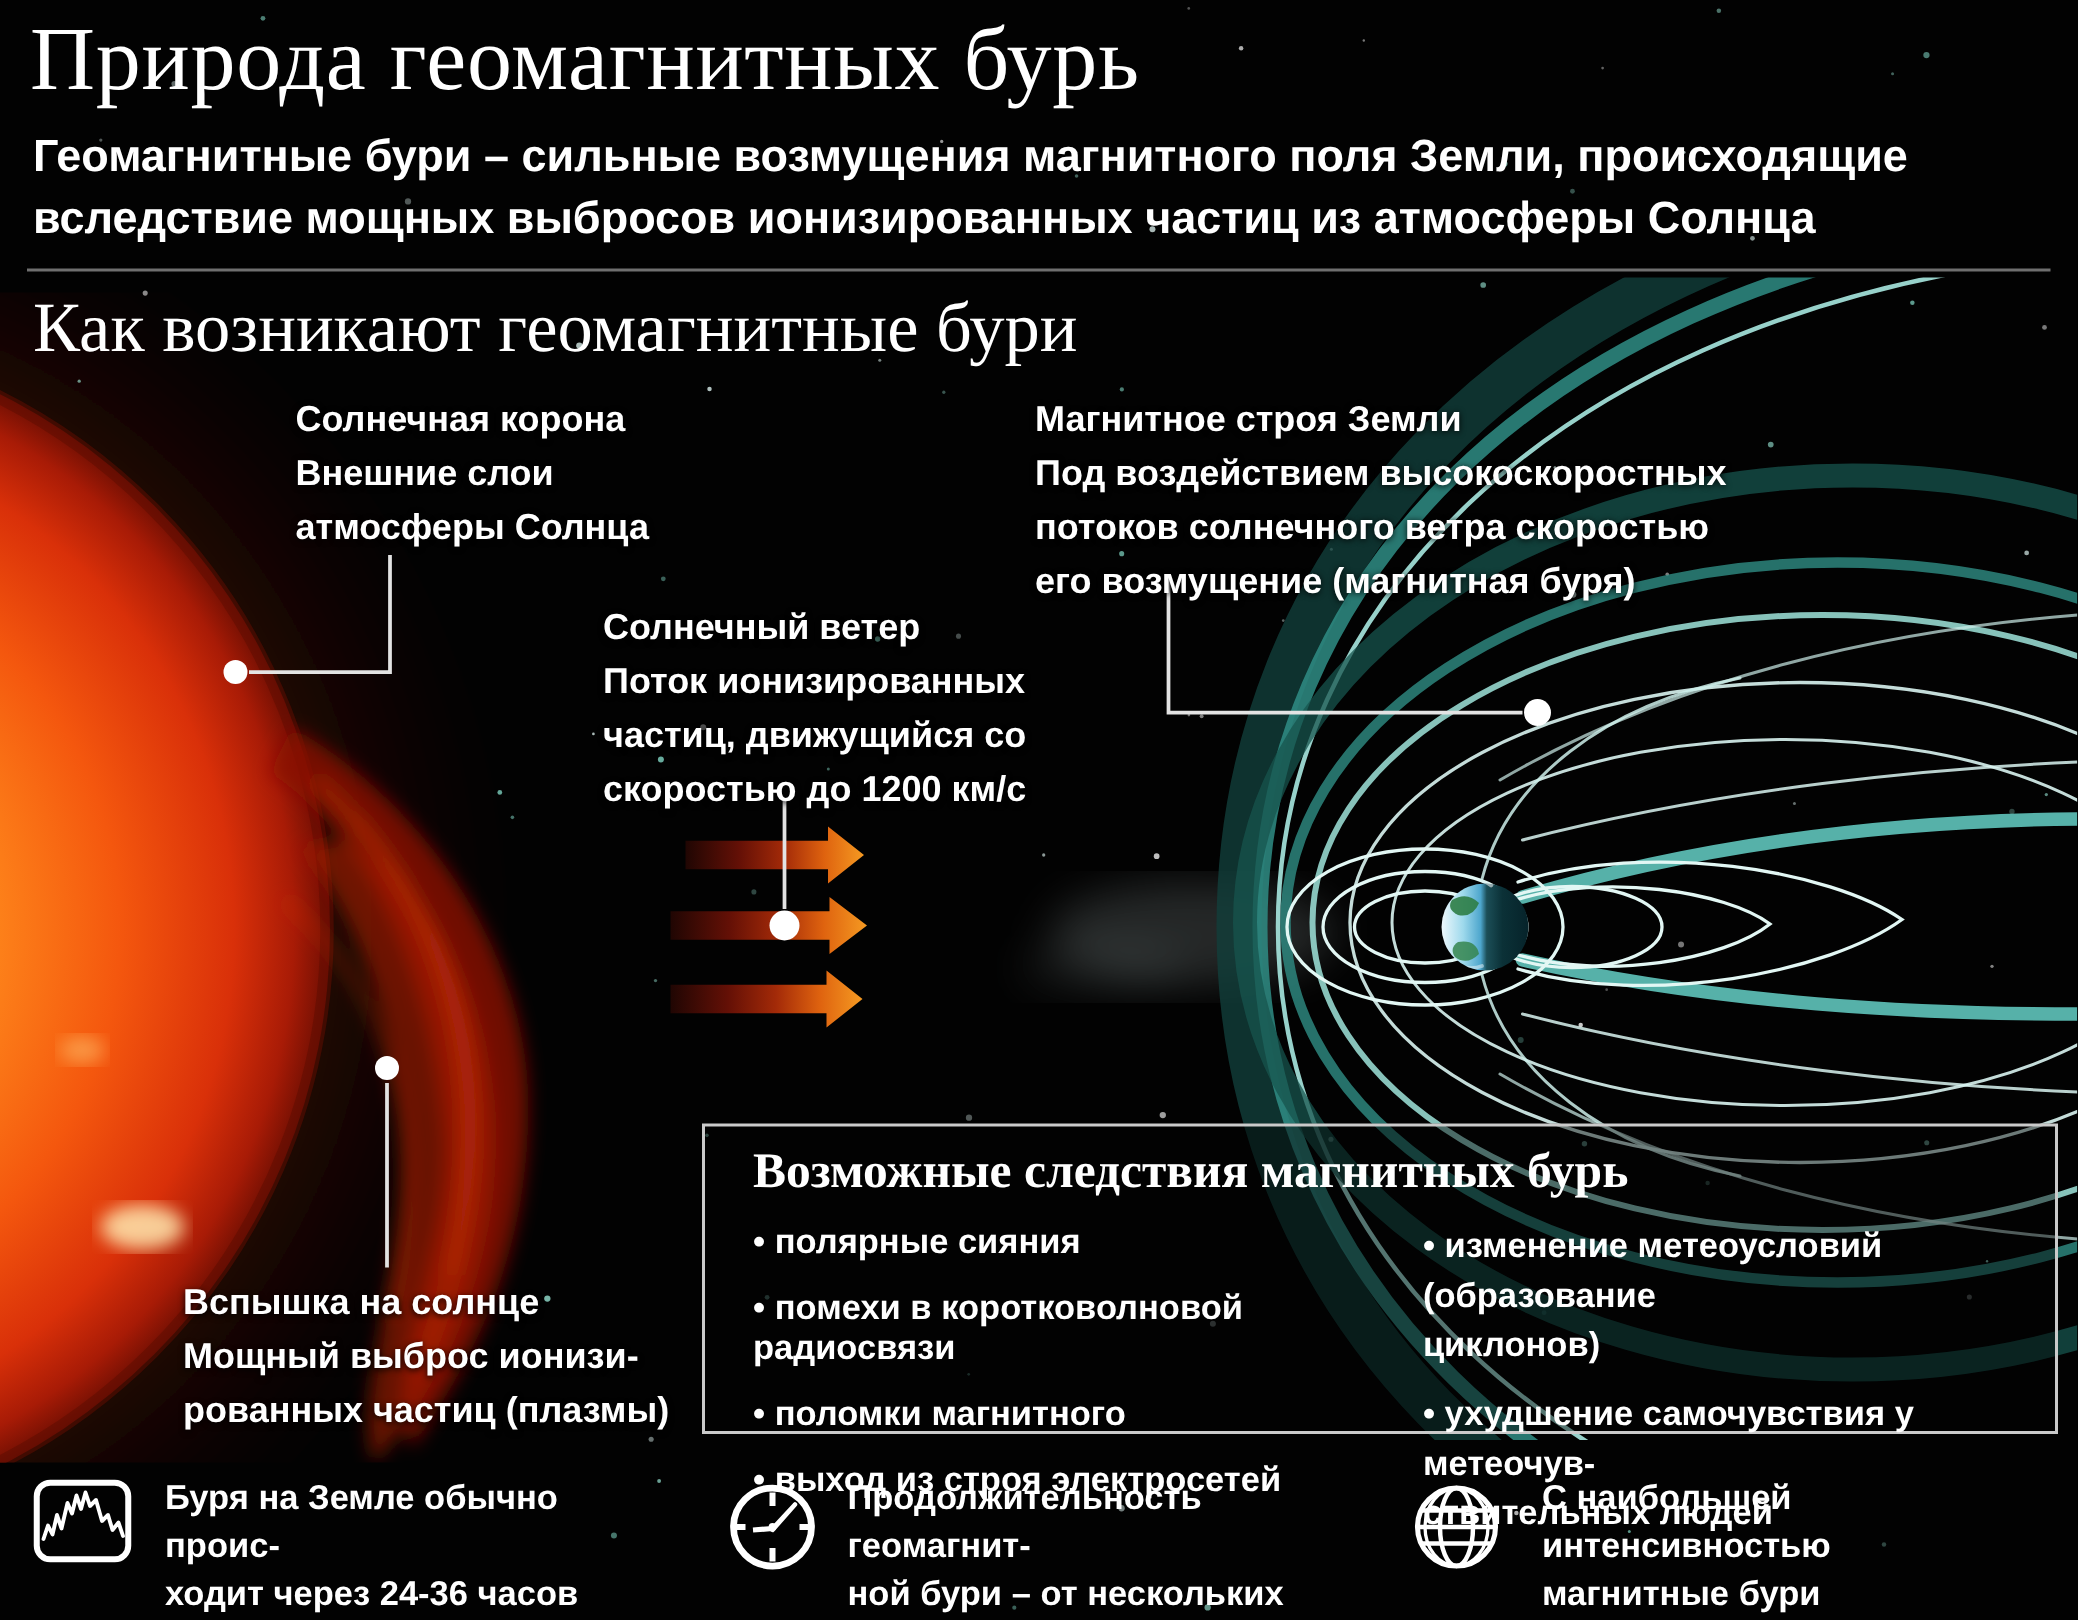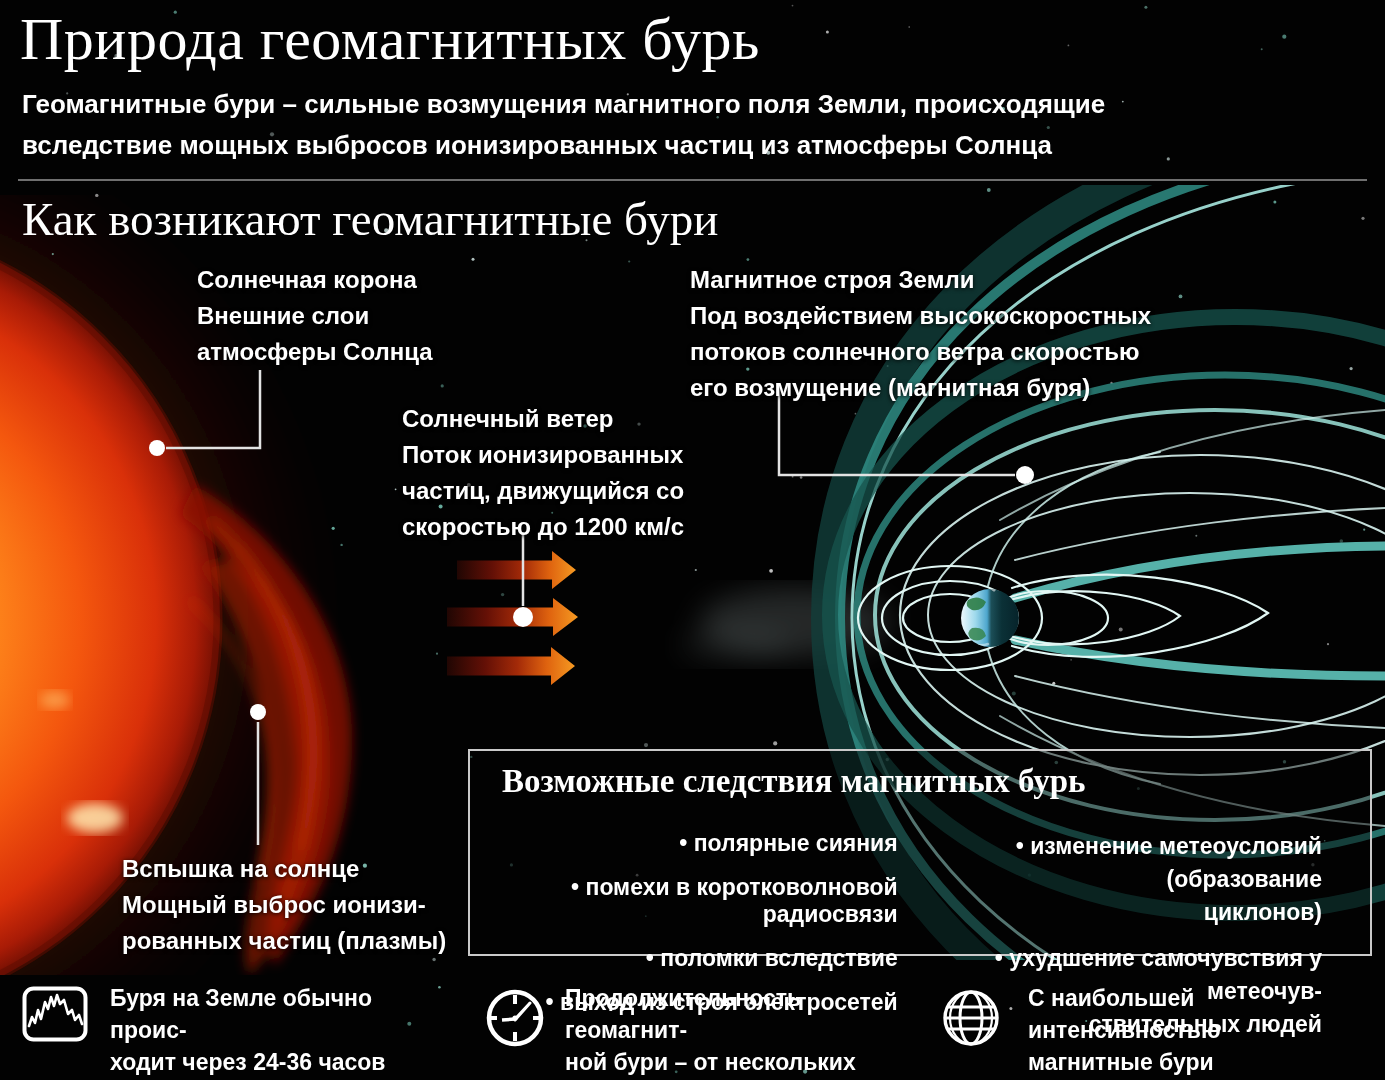--- a/index.html
+++ b/index.html
@@ -2,34 +2,34 @@
 <html><head>
 <meta charset="utf-8">
 <style>
   html,body{margin:0;padding:0;background:#000;}
   .stage{position:relative;width:1385px;height:1080px;background:#020202;overflow:hidden;
          font-family:"Liberation Sans",sans-serif;color:#fff;}
   .scene{position:absolute;left:0;top:0;width:1385px;height:1080px;}
   .abs{position:absolute;}
   .serif{font-family:"Liberation Serif",serif;}
   .page-title{left:20px;top:8px;font-size:60px;font-weight:400;letter-spacing:.5px;line-height:1.05;}
-  .page-sub{left:22px;top:84px;width:1340px;font-size:26px;font-weight:700;line-height:41px;}
+  .page-sub{left:22px;top:84px;width:1340px;font-size:30px;font-weight:700;line-height:41px;}
   .divider{left:18px;top:179px;width:1349px;height:2px;background:#6f6f6f;}
   .sec-title{left:22px;top:192px;font-size:47px;font-weight:400;}
   .callout{font-size:24px;font-weight:700;line-height:36px;text-shadow:0 1px 4px rgba(0,0,0,.95);}
   .callout .t{font-weight:700;}
   .co-corona{left:197px;top:262px;}
   .co-magnet{left:690px;top:262px;}
   .co-wind{left:402px;top:401px;}
   .co-flare{left:122px;top:851px;}
   .cons{left:468px;top:749px;width:904px;height:207px;border:2px solid #cacaca;
         background:rgba(2,2,2,.45);box-sizing:border-box;padding:10px 32px 0;}
   .cons-title{font-size:33px;font-weight:700;margin:2px 0 14px 0;}
   .cons-cols{display:flex;gap:34px;}
-  .cons ul{list-style:none;margin:16px;padding:0;font-size:23px;font-weight:700;display:flex;flex-direction:column;text-align:right;}
+  .cons ul{list-style:none;margin:0;padding:0;font-size:23px;font-weight:700;display:flex;flex-direction:column;}
   .cons ul.cl{width:445px;gap:17px;}
   .cons ul.cr{width:420px;gap:13px;line-height:33px;}
   .cons li>div:first-child::before{content:"\2022  ";}
   .facts{position:absolute;left:0;top:0;}
   .fact-text{font-size:23px;font-weight:700;line-height:32px;}
   .ft1{left:110px;top:982px;width:330px;}
   .ft2{left:565px;top:982px;width:345px;}
   .ft3{left:1028px;top:982px;width:345px;}
   .ic{position:absolute;}
   .ic1{left:22px;top:986px;}
@@ -300,21 +300,21 @@
     <h3 class="serif cons-title">Возможные следствия магнитных бурь</h3>
     <div class="cons-cols">
       <ul class="cl">
         <li>
             <div>полярные сияния</div>
           </li>
         <li>
             <div>помехи в коротковолновой радиосвязи</div>
           </li>
         <li>
-            <div>поломки вследствие</div>
+            <div>поломки магнитного</div>
           </li>
         <li>
             <div>выход из строя электросетей</div>
           </li>
       </ul>
       <ul class="cr">
         <li>
           <div>изменение метеоусловий (образование</div>
           <div>циклонов)</div>
         </li>

